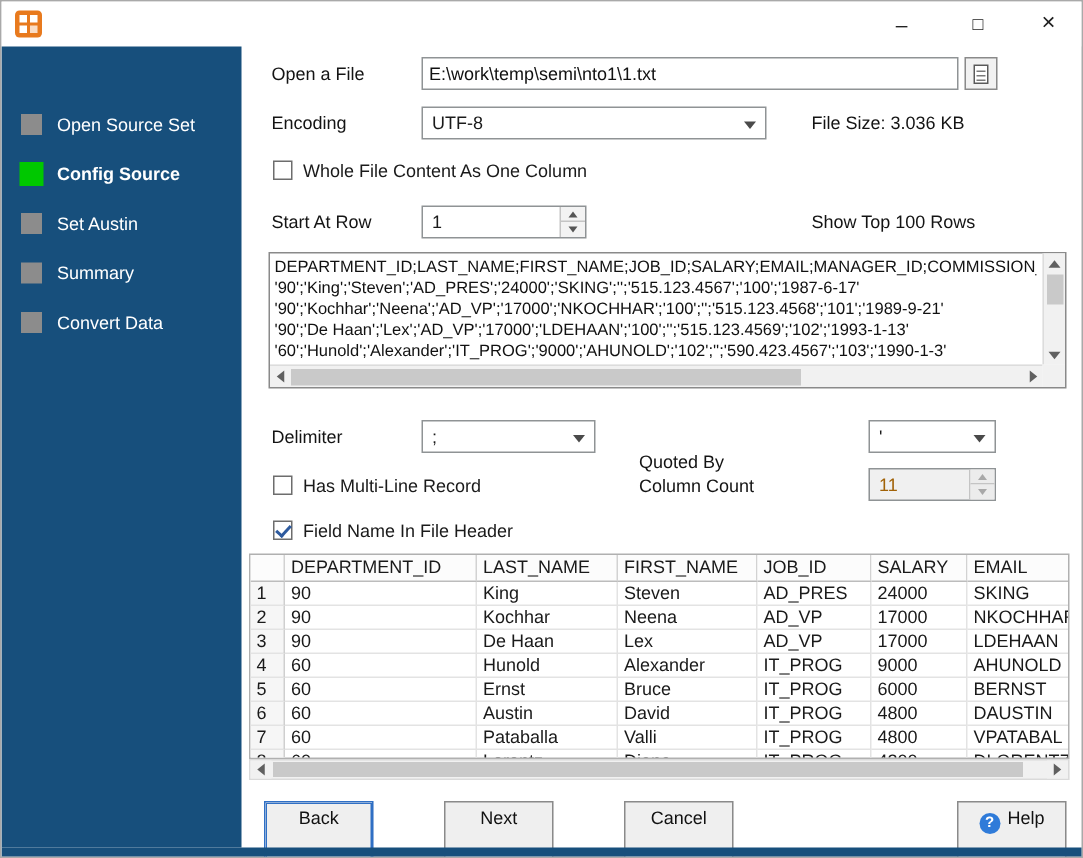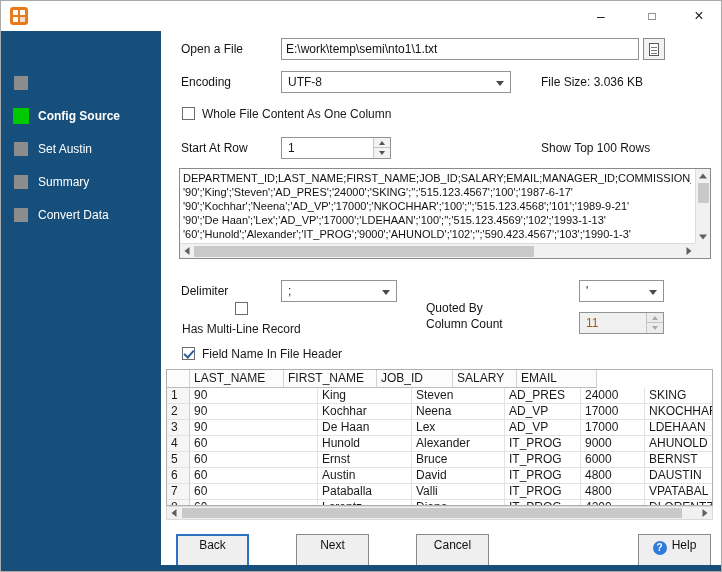--- a/index.html
+++ b/index.html
@@ -112,20 +112,21 @@
         <i class="s4"></i>
     </div>
     <div class="win-btn win-min">–</div>
     <div class="win-btn win-max">□</div>
     <div class="win-btn win-close">×</div>
   </div>
 
   <div class="sidebar">
     <div class="step st0">
       <span class="sq"></span>
+      <span class="lbl">Open Source Set</span>
     </div>
     <div class="step st1 active">
       <span class="sq"></span>
       <span class="lbl">Config Source</span>
     </div>
     <div class="step st2">
       <span class="sq"></span>
       <span class="lbl">Set Austin</span>
     </div>
     <div class="step st3">
@@ -193,41 +194,42 @@
     <div class="combo" style="left:280px; top:279px; width:116px;">
       <span class="cv">;</span>
       <span class="arr"></span>
     </div>
     <div class="flabel" style="left:425px; top:300px;">Quoted By</div>
     <div class="combo" style="left:578px; top:279px; width:85px;">
       <span class="cv">'</span>
       <span class="arr"></span>
     </div>
 
-    <div class="check-row" style="left:181px; top:301px;flex-direction:column;">
+    <div class="check-row" style="left:181px; top:315px;">
       <span class="cb"></span>
       <span class="clbl">Has Multi-Line Record</span>
     </div>
     <div class="flabel" style="left:425px; top:316px;">Column Count</div>
     <div class="spin disabled" style="left:578px; top:311px; width:85px;">
       <span class="sv">11</span>
       <span class="btns">
         <span class="up"></span>
         <span class="dn"></span>
       </span>
     </div>
 
     <div class="check-row" style="left:181px; top:345px;">
       <span class="cb checked"></span>
       <span class="clbl">Field Name In File Header</span>
     </div>
 
     <div class="grid">
       <div class="g-row g-header">
         <div class="g-cell c0"></div>
+        <div class="g-cell c1">DEPARTMENT_ID</div>
         <div class="g-cell c2">LAST_NAME</div>
         <div class="g-cell c3">FIRST_NAME</div>
         <div class="g-cell c4">JOB_ID</div>
         <div class="g-cell c5">SALARY</div>
         <div class="g-cell c6">EMAIL</div>
       </div>
       <div class="g-row">
         <div class="g-cell c0 rn">1</div>
         <div class="g-cell c1">90</div>
         <div class="g-cell c2">King</div>

